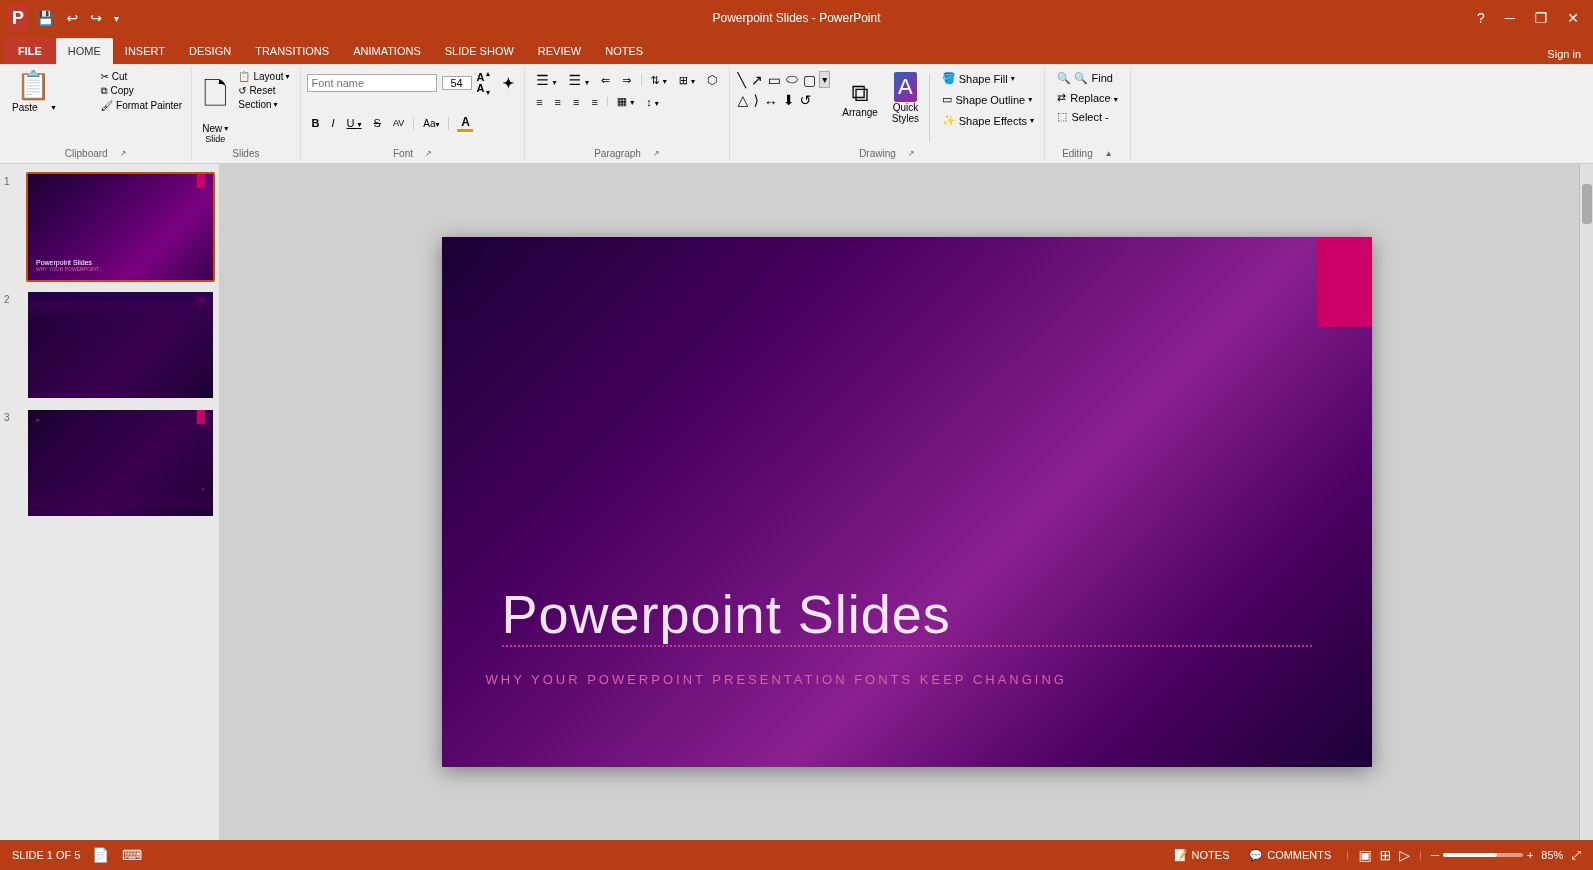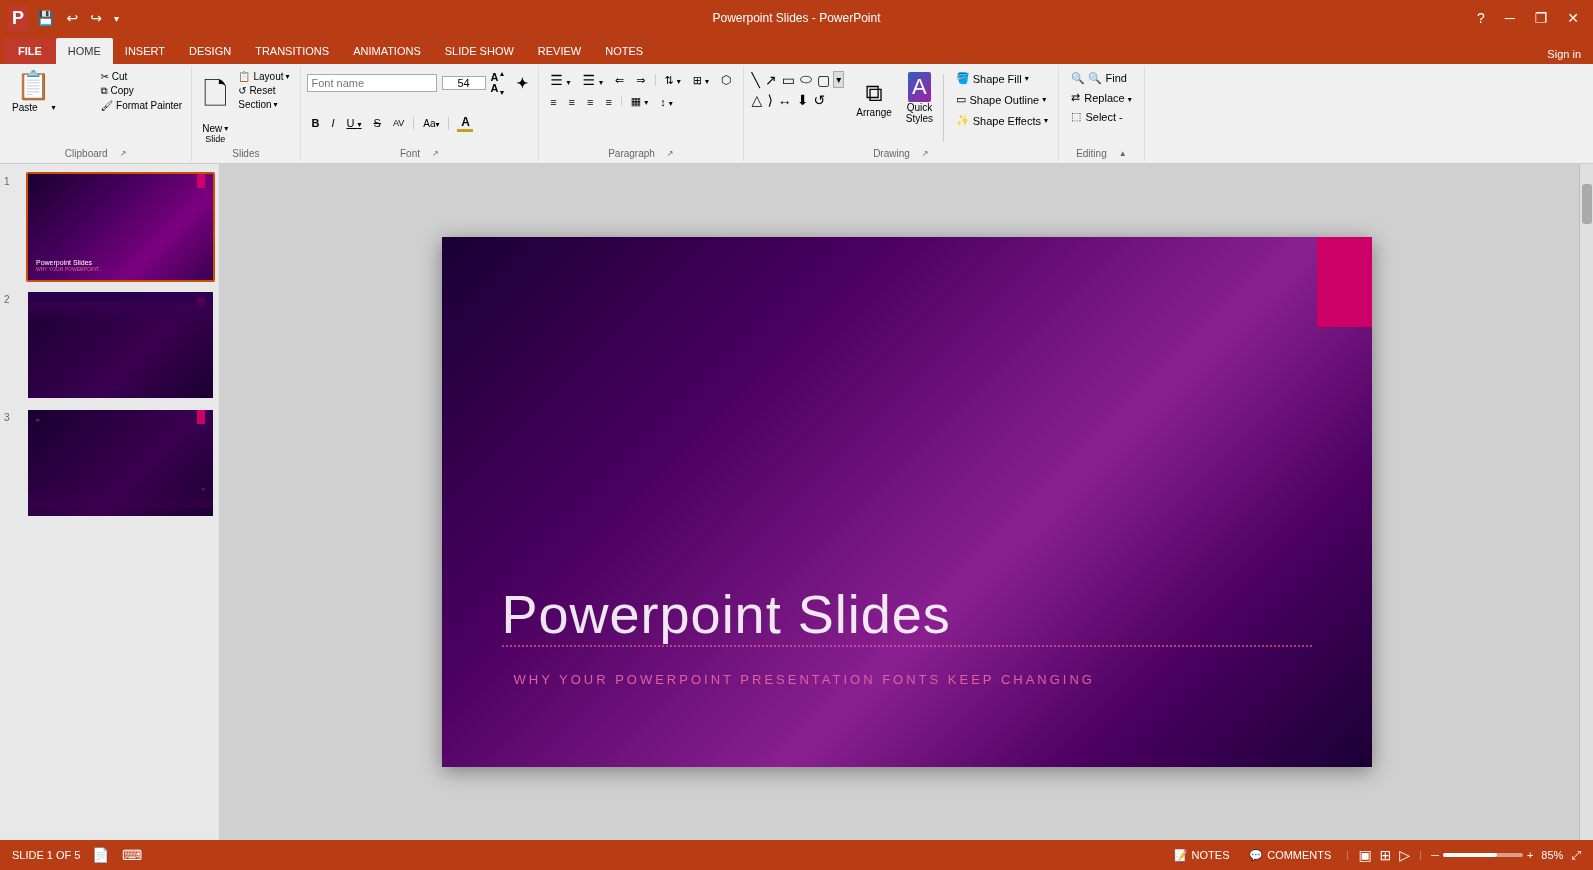--- a/index.html
+++ b/index.html
@@ -259,21 +259,21 @@
       font-size: 54px;
       color: rgba(255,255,255,0.9);
       font-weight: 300;
       letter-spacing: 1px;
       font-family: 'Segoe UI', Arial, sans-serif;
       border-bottom: 2px dotted rgba(255,100,150,0.6);
     }
     .slide-canvas-subtitle {
       position: absolute;
       bottom: 80px;
-      left: 72px;
+      left: 44px;
       right: 60px;
       font-size: 13px;
       color: #e060a0;
       letter-spacing: 3px;
       font-family: 'Segoe UI', Arial, sans-serif;
     }
     .pink-rect {
       position: absolute;
       top: 0;
       right: 0;
@@ -423,21 +423,21 @@
     </div>
     <div class="ribbon-group-label">
       <span>Slides</span>
     </div>
   </div>
 
   <div class="ribbon-group" style="min-width:220px;">
     <div class="ribbon-group-content" style="flex-direction:column; gap:17px;">
       <div class="font-top">
         <input class="font-box" type="text" value="" placeholder="Font name" style="width: 130px; border: 1px solid rgb(170, 170, 170); padding: 2px 4px; font-size: 11px;">
-        <input class="font-size-box" type="text" value="54" style="width: 44px; border: 1px solid rgb(170, 170, 170); padding: 0 4px; font-size: 11px; text-align: center; margin-left: 2px;">
+        <input class="font-size-box" type="text" value="54" style="width: 30px; border: 1px solid rgb(170, 170, 170); padding: 0 4px; font-size: 11px; text-align: center; margin-left: 2px;">
         <div class="font-size-arrows">
           <span class="size-arrow" style="font-size:11px; font-weight:bold; cursor:pointer; padding:0 2px;">A<sup style="font-size:7px;">▲</sup></span>
           <span class="size-arrow" style="font-size:11px; font-weight:bold; cursor:pointer; padding:0 2px;">A<sub style="font-size:7px;">▼</sub></span>
         </div>
         <span class="font-btn" style="margin-left:2px; font-size:14px;">✦</span>
       </div>
       <div class="font-bottom">
         <span class="fmt-btn bold">B</span>
         <span class="fmt-btn italic">I</span>
         <span class="fmt-btn underline">U <span style="font-size:8px;">▾</span></span>

